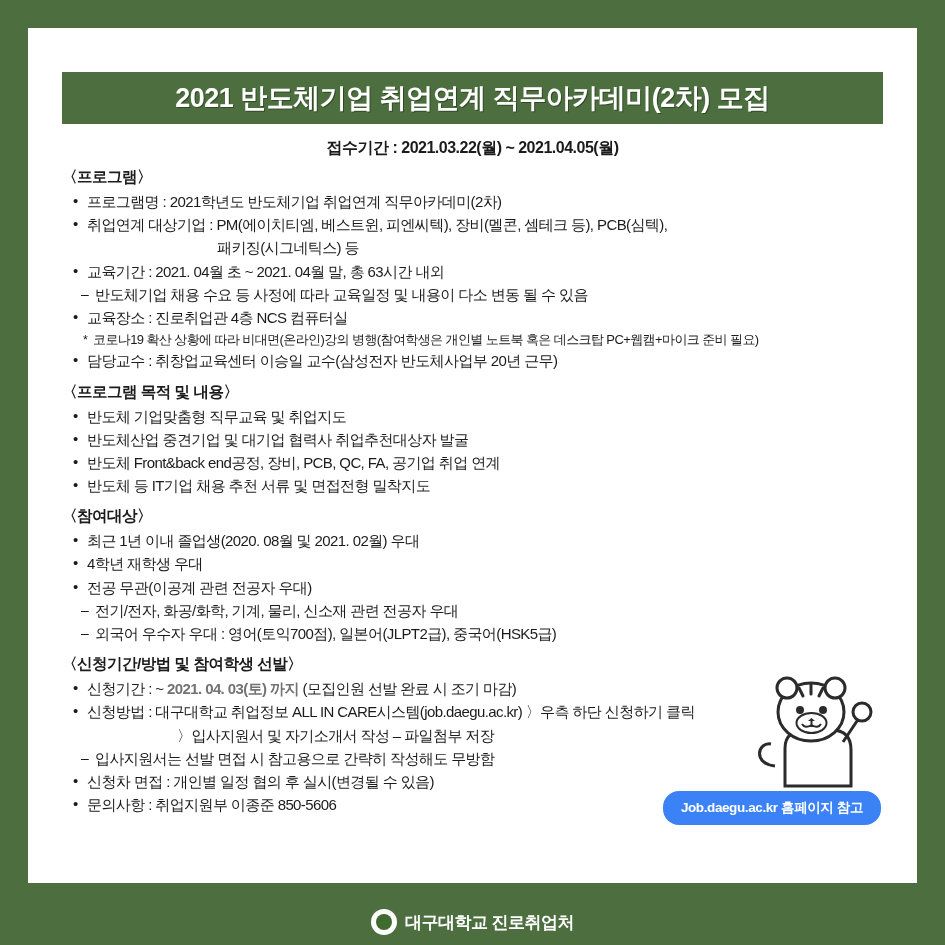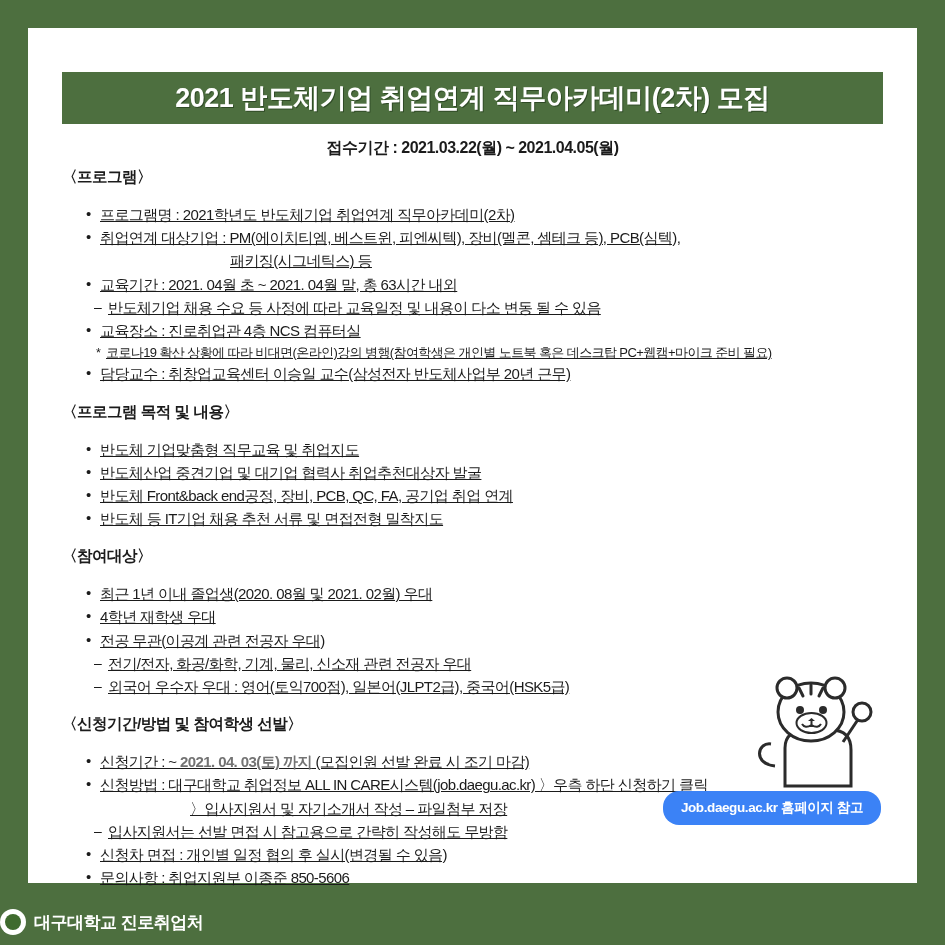--- a/index.html
+++ b/index.html
@@ -64,23 +64,22 @@
     margin-top: 2px;
   }
   .section-head {
     font-size: 15.5px;
     font-weight: bold;
     letter-spacing: -0.5px;
     margin-bottom: 3px;
   }
   ul.items {
     list-style: none;
-    margin: 16px;
+    margin: 3px;
     padding: 0;
-    text-decoration: underline;
   }
   ul.items > li {
     position: relative;
     padding-left: 22px;
     font-size: 15px;
     line-height: 1.48;
     letter-spacing: -0.6px;
     margin-bottom: 1px;
   }
   ul.items > li.bullet::before {
@@ -143,20 +142,21 @@
     z-index: 2;
   }
   .footer {
     position: absolute;
     left: 0;
     right: 0;
     bottom: 6px;
     height: 34px;
     display: flex;
     align-items: center;
+    justify-content: center;
     gap: 8px;
   }
   .footer-text {
     color: #ffffff;
     font-size: 17px;
     font-weight: bold;
     letter-spacing: -0.5px;
   }
   .footer-logo {
     width: 26px;

